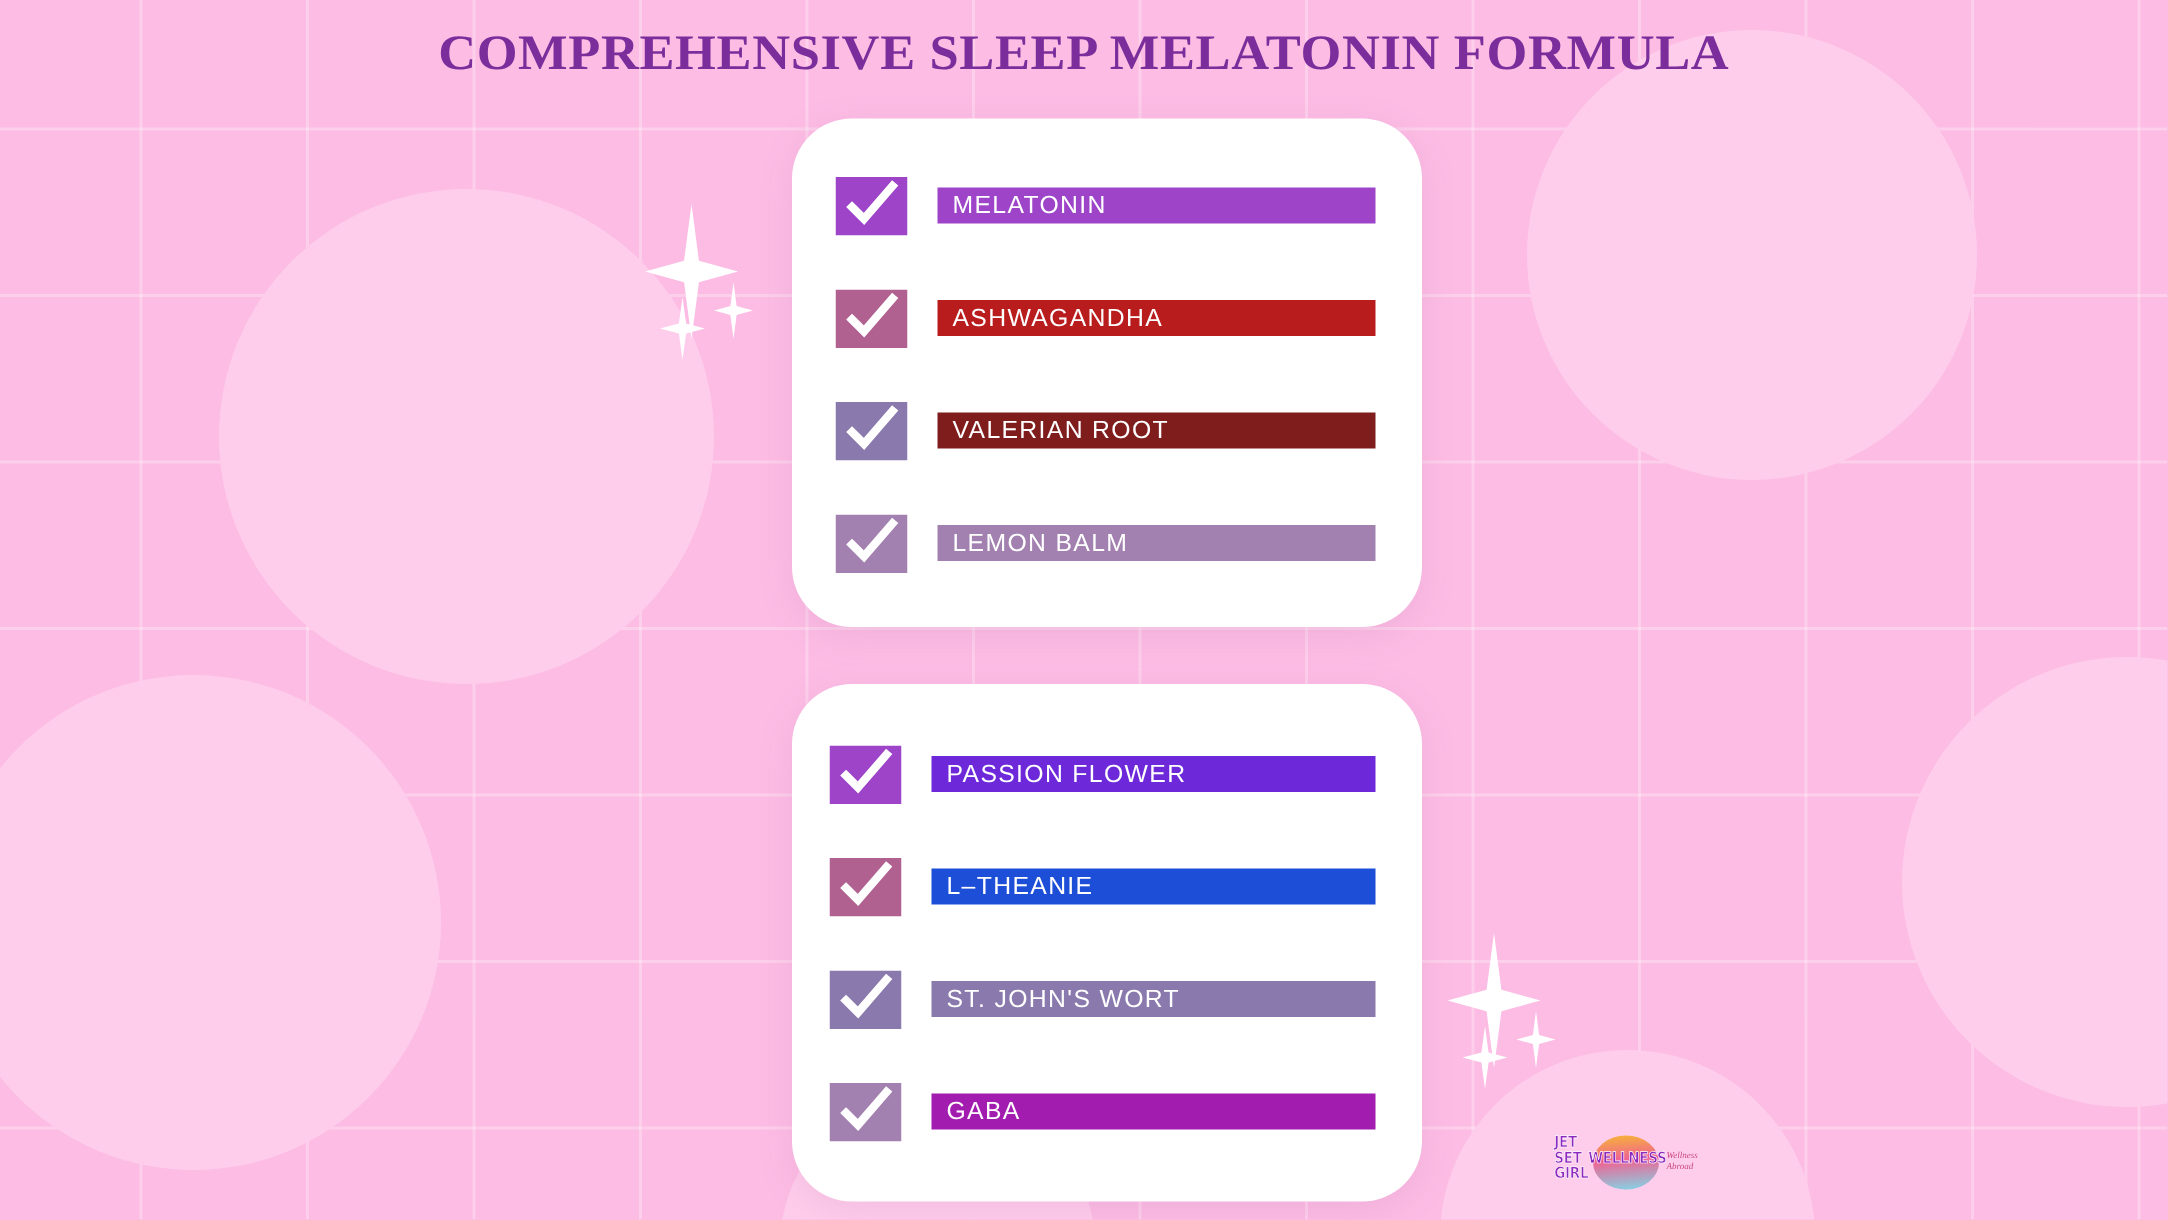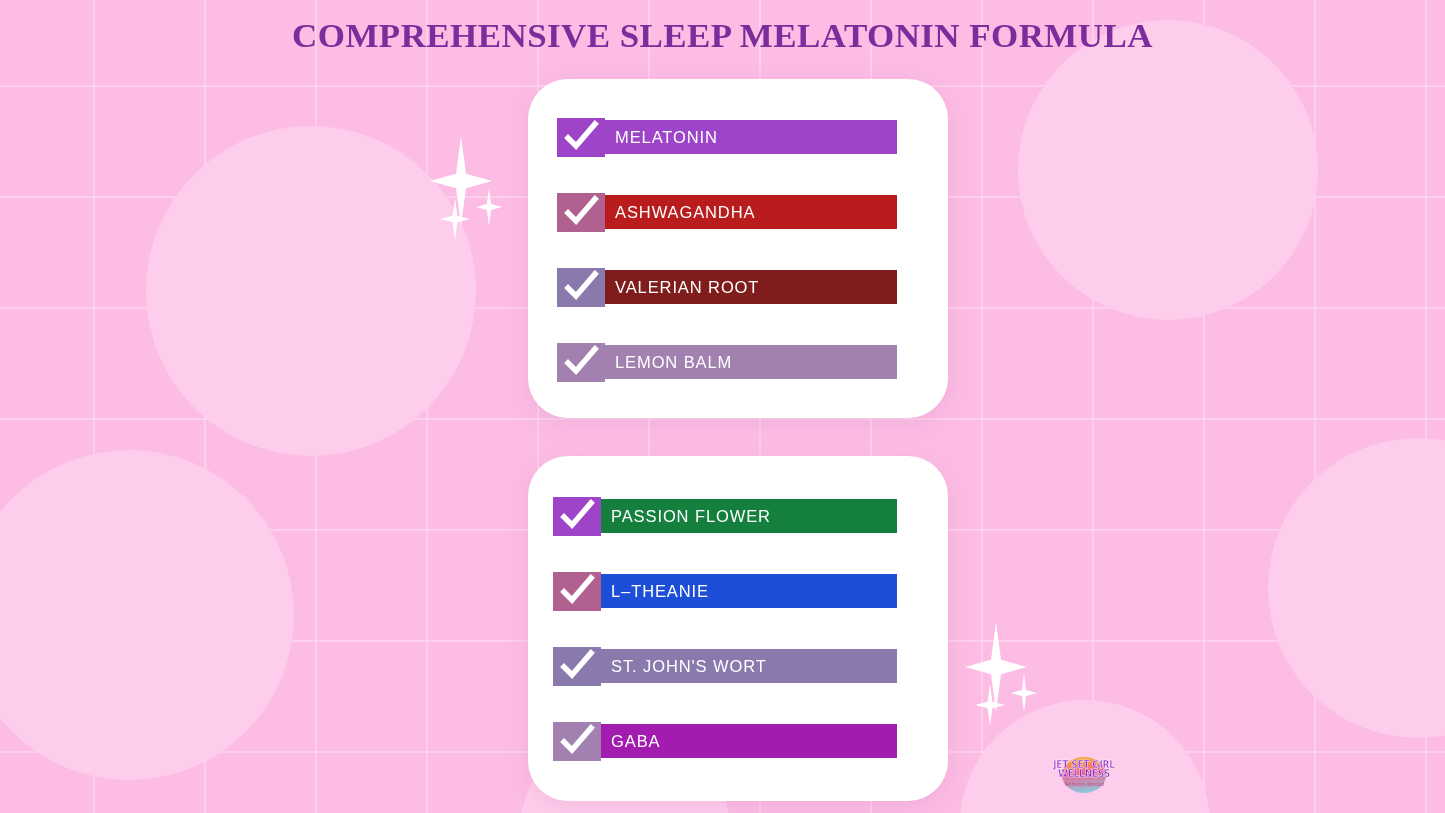--- a/index.html
+++ b/index.html
@@ -103,21 +103,22 @@
     width: 48px;
     height: 39px;
     flex: 0 0 48px;
     display: flex;
     align-items: center;
     justify-content: center;
   }
   .check-box svg { display: block; }
 
   .bar {
-    height: 34px;
+    height: 24px;
+    margin-left: 20px;
     flex: 1 1 auto;
     display: flex;
     align-items: center;
     box-sizing: border-box;
     padding-left: 10px;
     color: #ffffff;
     font-size: 16.5px;
     letter-spacing: 0.9px;
   }
   .card-1 .bar { width: 292px; flex: 0 0 292px; }
@@ -137,21 +138,20 @@
     top: 2px;
     width: 44px;
     height: 36px;
     border-radius: 50%;
     background: linear-gradient(175deg, #f7b733 0%, #f06292 45%, #7fd8e8 100%);
   }
   .brand-text {
     position: absolute;
     inset: 0;
     display: flex;
-    flex-direction: column;
     align-items: center;
     justify-content: center;
     line-height: 1.02;
   }
   .brand-l1, .brand-l2 {
     font-family: "DejaVu Sans", sans-serif;
     font-weight: bold;
     font-size: 9px;
     letter-spacing: -0.2px;
     color: #8e2bbf;
@@ -240,21 +240,21 @@
 </div>
 
 <div class="card card-2">
   <div class="row">
     <div class="check-box">
       <svg width="48" height="39" viewBox="0 0 48 39">
           <rect x="0" y="0" width="48" height="39" fill="#9D44C9"></rect>
           <path d="M11 20 L19 28 L38 6" stroke="#ffffff" stroke-width="5.5" fill="none" stroke-linecap="square"></path>
         </svg>
     </div>
-    <div class="bar" style="background:#15803d">
+    <div class="bar" style="background:#6d28d9">
       <span>PASSION FLOWER</span>
     </div>
   </div>
   <div class="row">
     <div class="check-box">
       <svg width="48" height="39" viewBox="0 0 48 39">
           <rect x="0" y="0" width="48" height="39" fill="#B06190"></rect>
           <path d="M11 20 L19 28 L38 6" stroke="#ffffff" stroke-width="5.5" fill="none" stroke-linecap="square"></path>
         </svg>
     </div>

